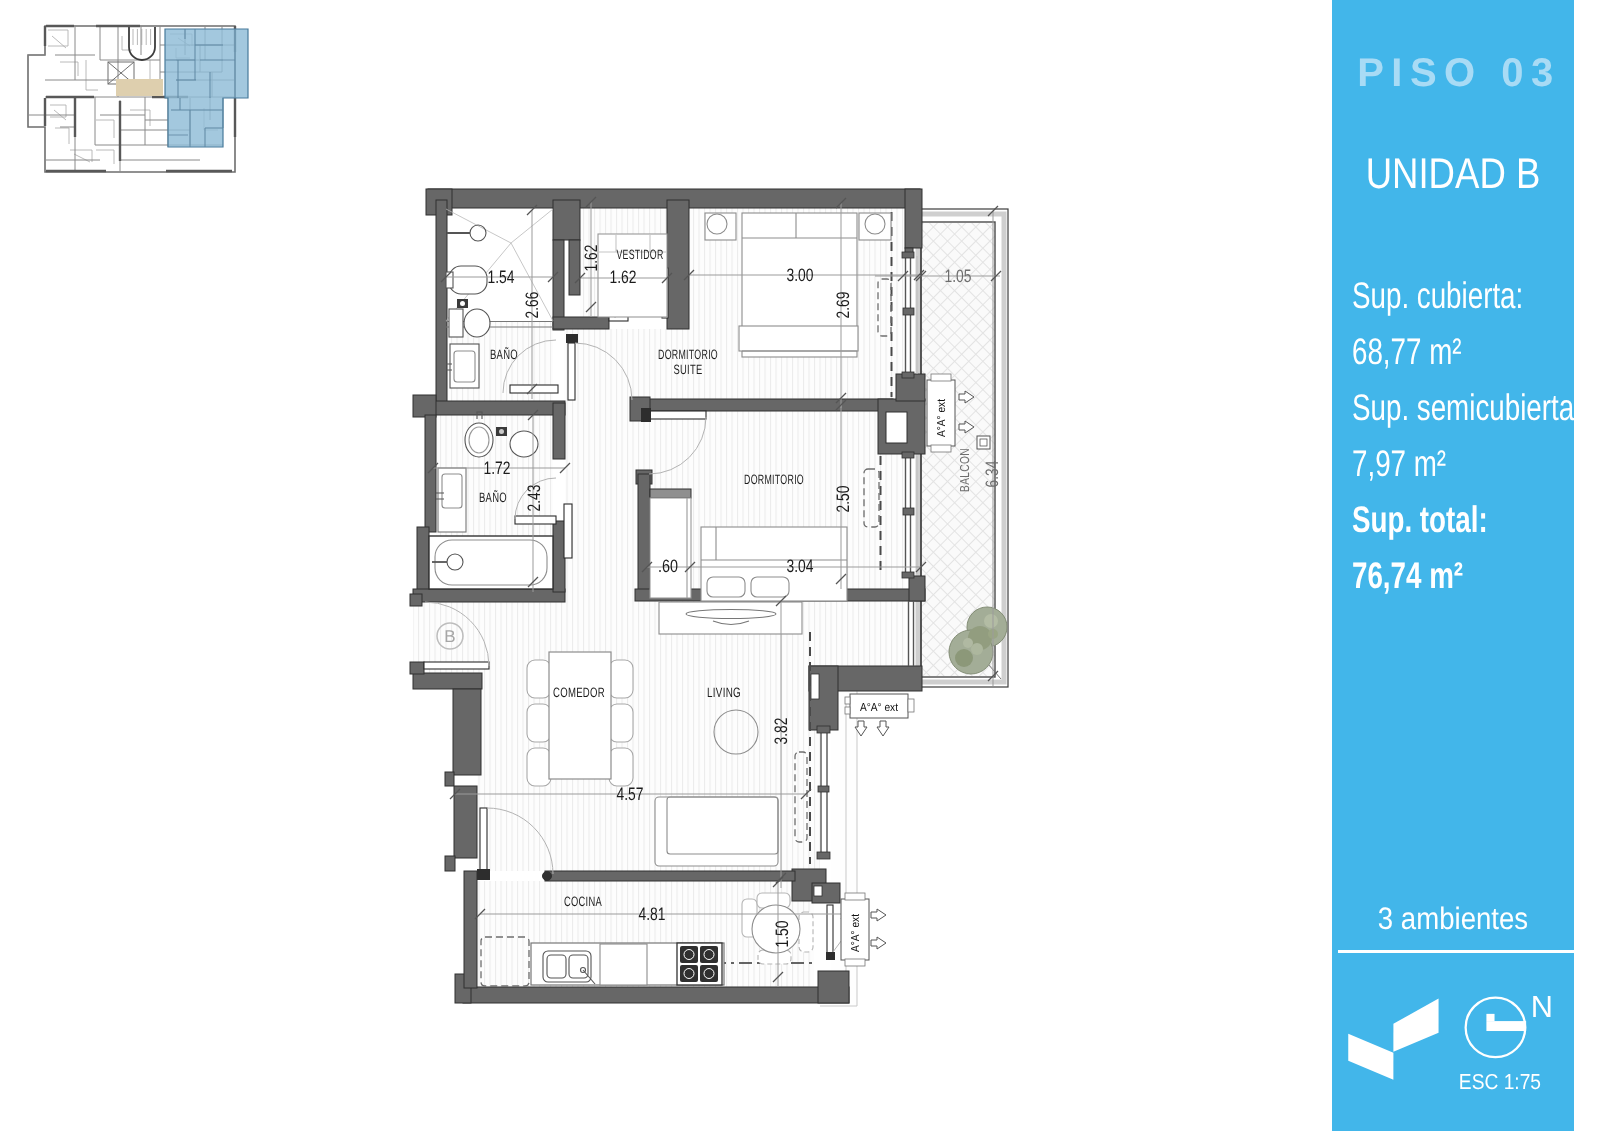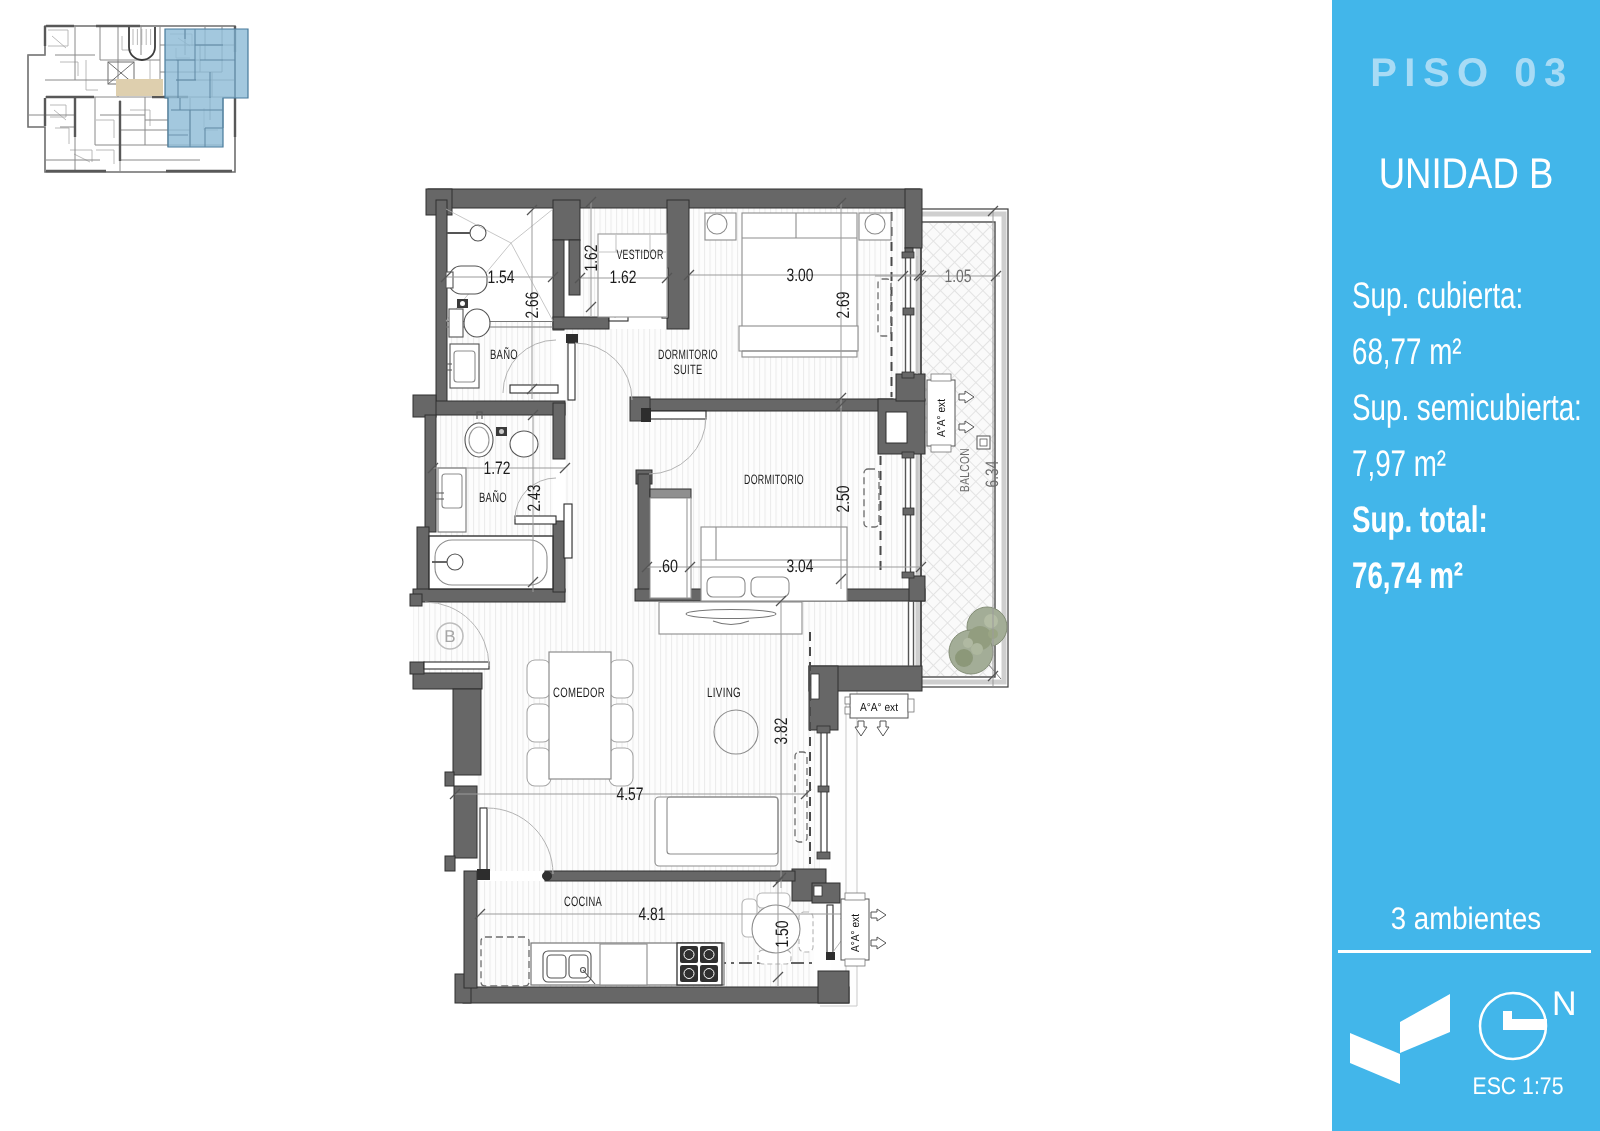--- a/index.html
+++ b/index.html
@@ -1,18 +1,18 @@
 <!DOCTYPE html>
 <html><head>
 <meta charset="utf-8">
 <style>
 html,body{margin:0;padding:0;background:#fff;}
 *{-webkit-font-smoothing:antialiased;text-rendering:geometricPrecision;}
 #page{position:relative;width:1600px;height:1131px;background:#fff;overflow:hidden;font-family:"Liberation Sans",sans-serif;}
-#sidebar{position:absolute;left:1332px;top:0;width:268px;height:1131px;background:#42b6ea;color:#fff;text-decoration:underline;}
+#sidebar{position:absolute;left:1332px;top:0;width:242px;height:1131px;background:#42b6ea;color:#fff;text-decoration:underline;}
 .piso{position:absolute;left:6px;width:100%;text-align:center;top:51px;font-size:40px;font-weight:bold;letter-spacing:7.5px;color:#a8dbf5;}
 .unidad{position:absolute;left:0;width:100%;text-align:center;top:150px;font-size:43px;font-weight:normal;transform:scaleX(0.85);transform-origin:50% 0;}
 .sup{position:absolute;left:20px;top:268px;font-size:37px;line-height:56px;font-weight:normal;transform:scaleX(0.75);transform-origin:0 0;white-space:nowrap;}
 .amb{position:absolute;left:0;width:100%;text-align:center;top:901px;font-size:31px;transform:scaleX(0.89);transform-origin:50% 0;}
 .sep{position:absolute;left:6px;top:950px;width:253px;height:3px;background:#fff;}
 .esc{position:absolute;left:0;width:100%;top:1072px;font-size:24px;}
 </style>
 </head>
 <body>
 <div id="page">

